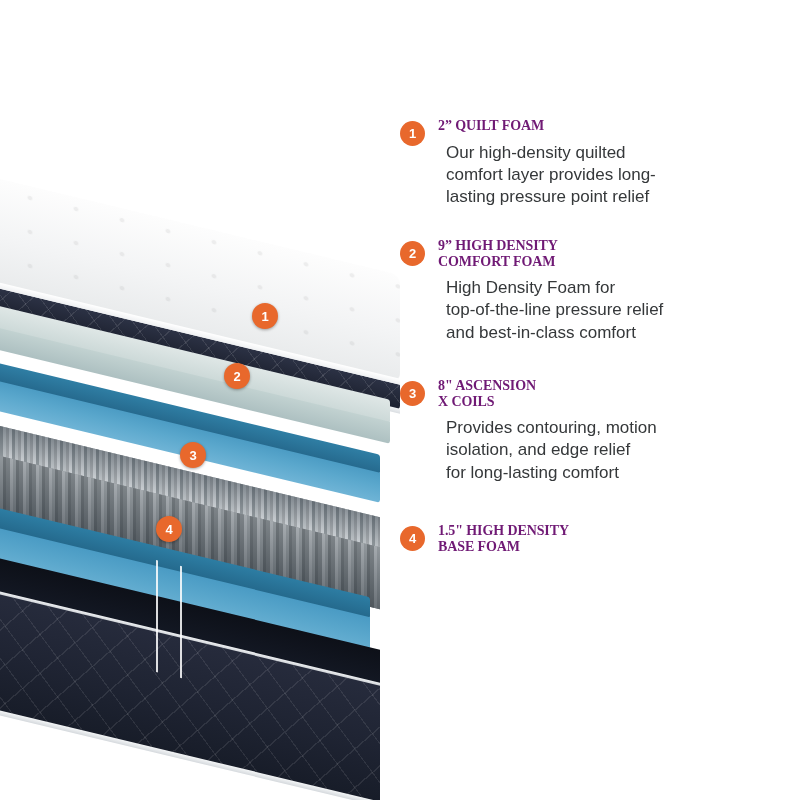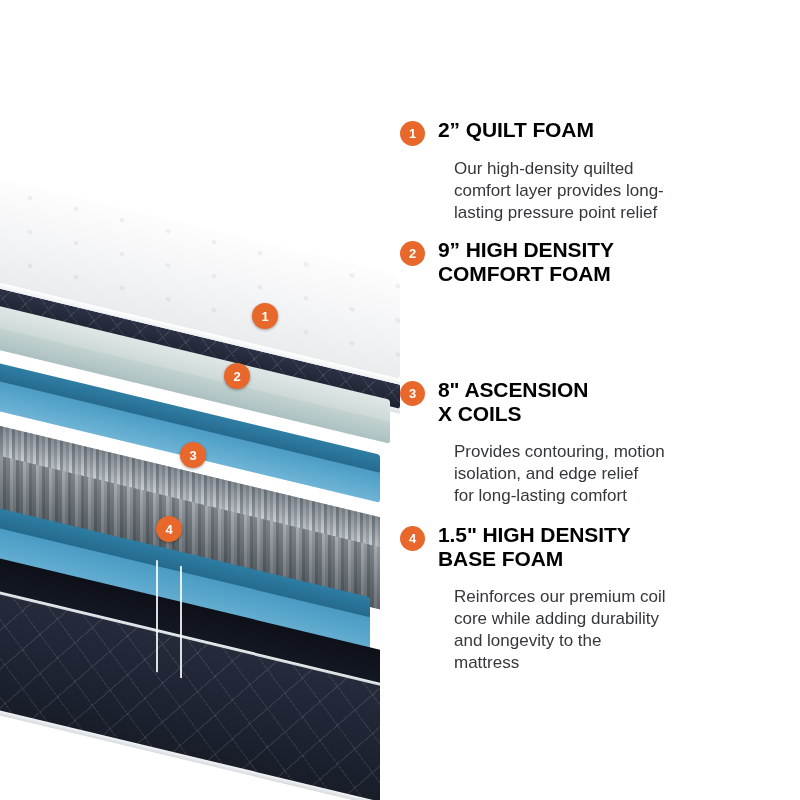--- a/index.html
+++ b/index.html
@@ -190,33 +190,34 @@
   .badge-col{width:38px;flex:0 0 38px;padding-top:3px;}
   .badge{
     width:25px;height:25px;border-radius:50%;
     background:#e8682c;color:#ffffff;
     font-weight:bold;font-size:13px;
     display:flex;align-items:center;justify-content:center;
     font-family:"Liberation Sans", sans-serif;
   }
   .txt-col{flex:1;}
   .f-title{
-    font-size:21px;
+    font-size:14px;
     font-weight:bold;
-    color:#000000;
+    color:#701a75;
     line-height:1.12;
     letter-spacing:-0.1px;
     margin:0 0 4px 0;
     white-space:pre-line;
+    font-family:Liberation Serif, serif;
   }
   .f-desc{
     font-size:17px;
     color:#35383a;
     line-height:1.30;
-    margin:16px;
+    margin:8px;
     white-space:pre-line;
   }
   #feature-0{top:118px;}
   #feature-1{top:238px;}
   #feature-2{top:378px;}
   #feature-3{top:523px;}
 </style>
 </head>
 <body>
 
@@ -282,20 +283,23 @@
       </div>
     </div>
 
     <div class="feature" id="feature-1">
       <div class="badge-col">
         <div class="badge">2</div>
       </div>
       <div class="txt-col">
         <div class="f-title">9” HIGH DENSITY
 COMFORT FOAM</div>
+        <div class="f-desc">High Density Foam for
+top-of-the-line pressure relief
+and best-in-class comfort</div>
       </div>
     </div>
 
     <div class="feature" id="feature-2">
       <div class="badge-col">
         <div class="badge">3</div>
       </div>
       <div class="txt-col">
         <div class="f-title">8" ASCENSION
 X COILS</div>
@@ -305,21 +309,17 @@
       </div>
     </div>
 
     <div class="feature" id="feature-3">
       <div class="badge-col">
         <div class="badge">4</div>
       </div>
       <div class="txt-col">
         <div class="f-title">1.5" HIGH DENSITY
 BASE FOAM</div>
-        <div class="f-desc">Reinforces our premium coil
-core while adding durability
-and longevity to the
-mattress</div>
       </div>
     </div>
 
   </div>
 </div>
 
 </body></html>

